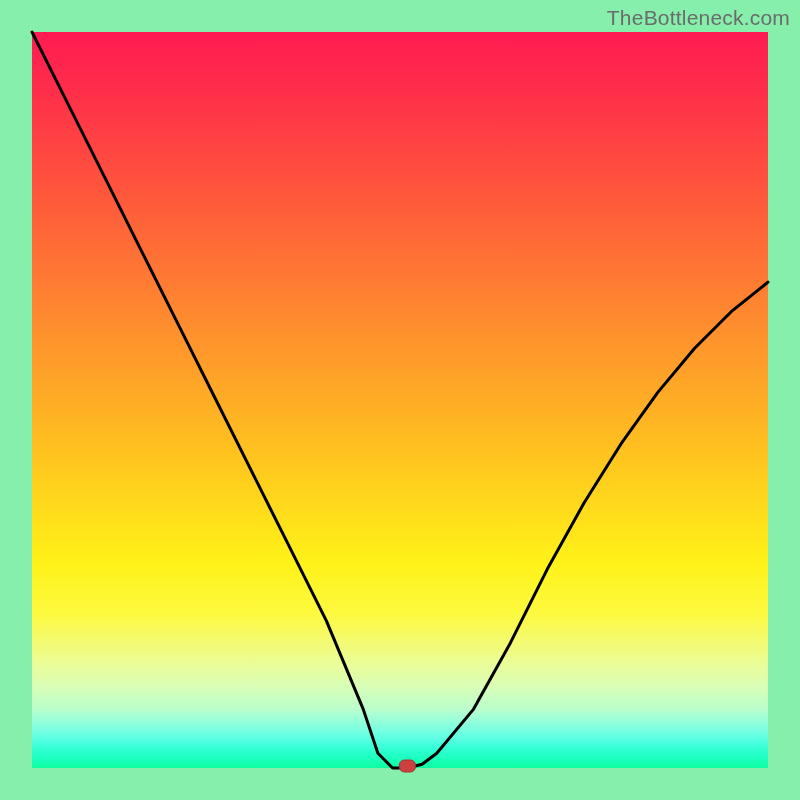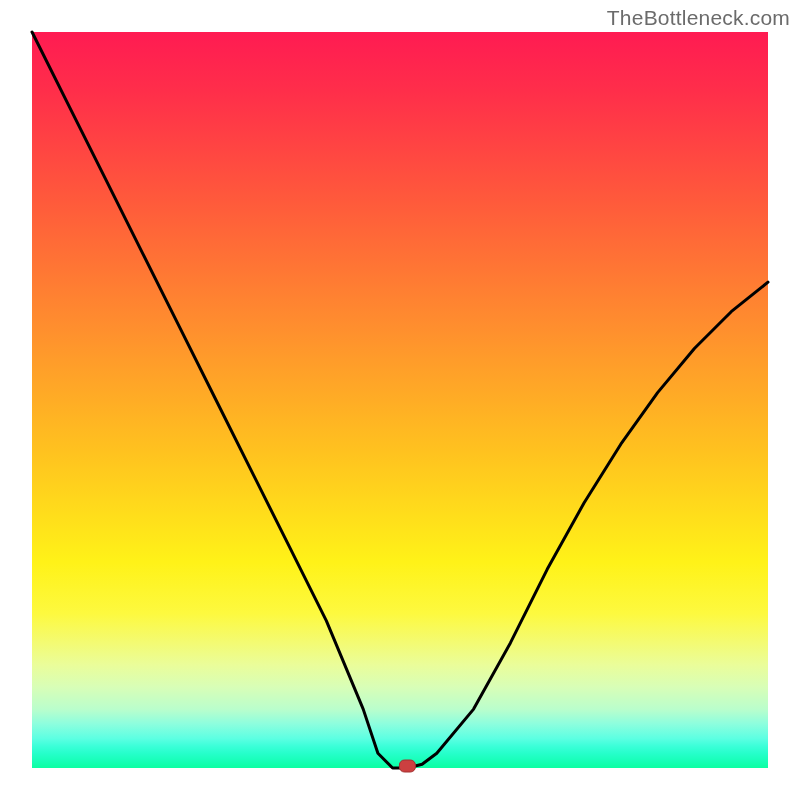--- a/index.html
+++ b/index.html
@@ -7,21 +7,21 @@
     padding: 0;
     width: 800px;
     height: 800px;
     background: #000;
     overflow: hidden;
   }
   .stage {
     position: relative;
     width: 800px;
     height: 800px;
-    background: #ffffff;
+    background: #86efac;
   }
   .plot {
     position: absolute;
     left: 32px;
     top: 32px;
     width: 736px;
     height: 736px;
     
     background: linear-gradient(
       to bottom,

